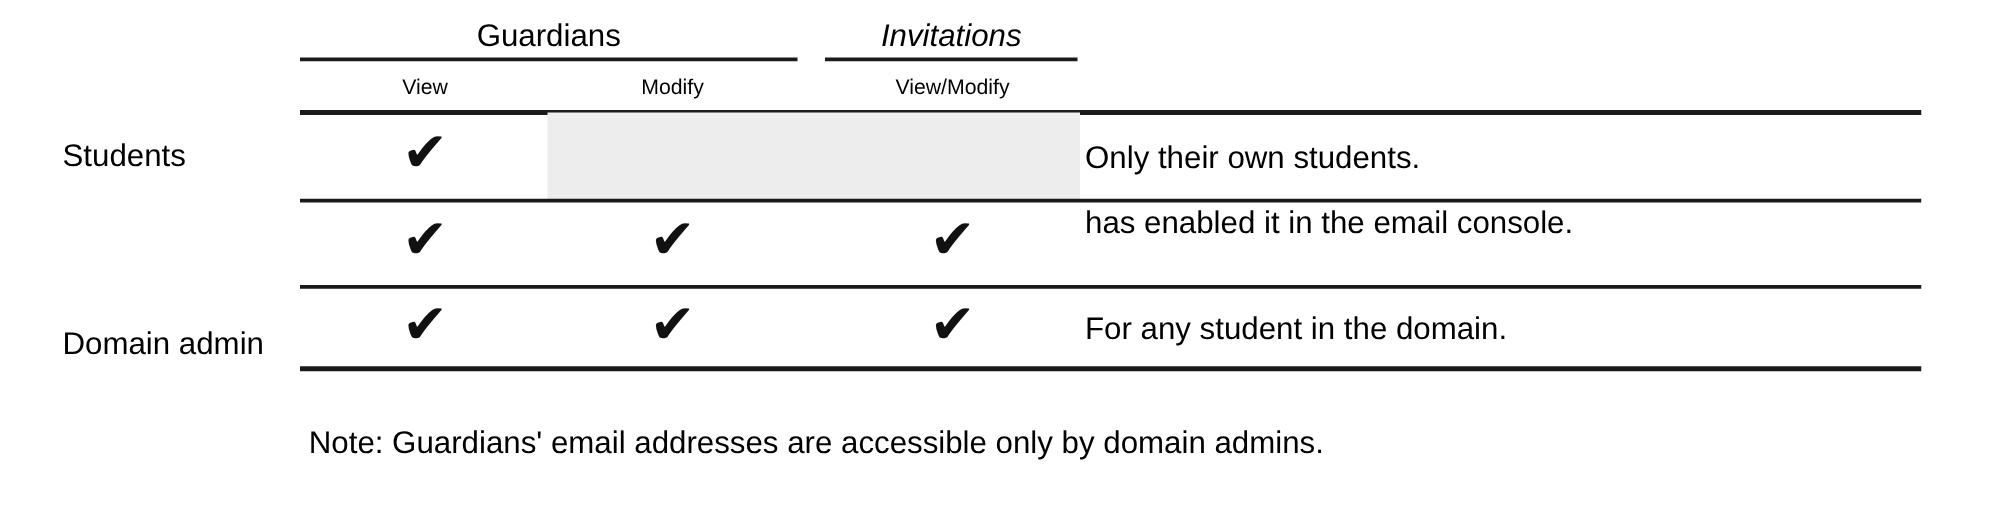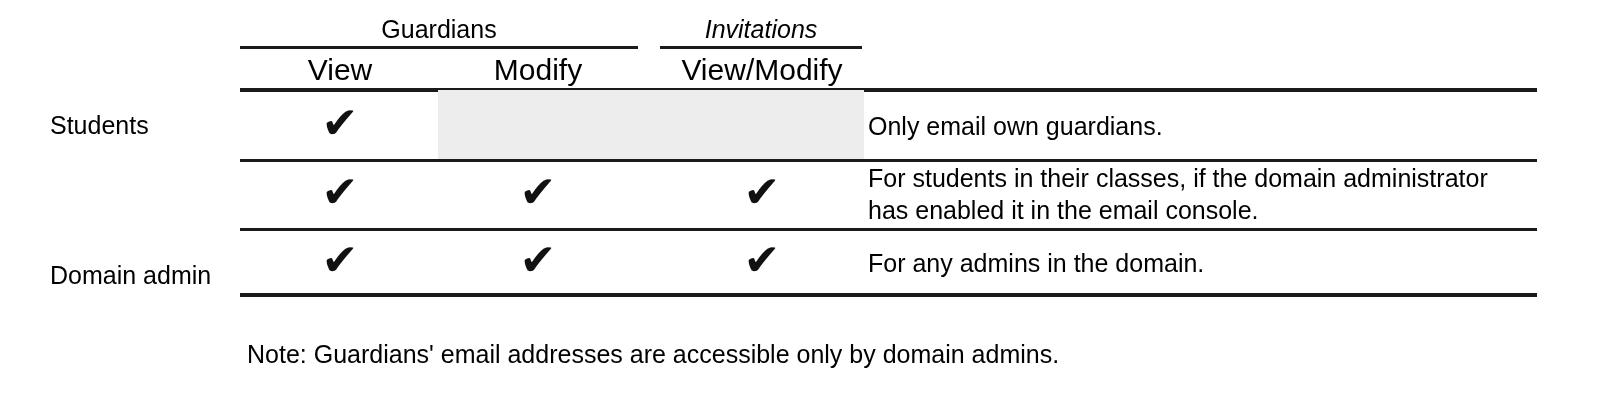--- a/index.html
+++ b/index.html
@@ -42,21 +42,21 @@
   }
   #group-guardians   { left: 240px; width: 398px; }
   #group-invitations { left: 660px; width: 202px; font-style: italic; }
 
   
   .sub-head {
     position: absolute;
     top: 55px;
     height: 30px;
     line-height: 30px;
-    font-size: 30px;
+    font-size: 17px;
     text-align: center;
     white-space: nowrap;
   }
   #sub-view        { left: 255px; width: 170px; }
   #sub-modify      { left: 453px; width: 170px; }
   #sub-viewmodify  { left: 662px; width: 200px; }
 
   
   .shaded-cell {
     position: absolute;
@@ -142,40 +142,39 @@
 
   <div class="rule rule-thick" style="left:240px; top:88px; width:1297px;"></div>
 
   <div class="shaded-cell"></div>
 
   <div class="row-label" id="row-label-0">Students</div>
   <div class="check col-view check-r0">✔</div>
   <div class="check col-modify check-r0"></div>
   <div class="check col-viewmodify check-r0"></div>
   <div class="note-cell" id="note-0">
-    <span class="note-line">Only email own guardians.</span>
+    <span class="note-line">Only their own students.</span>
   </div>
 
   <div class="rule rule-thin" style="left:240px; top:159px; width:1297px;"></div>
 
   <div class="check col-view check-r1">✔</div>
   <div class="check col-modify check-r1">✔</div>
   <div class="check col-viewmodify check-r1">✔</div>
   <div class="note-cell" id="note-1">
-    <span class="note-line">For students in their classes, if the domain administrator</span>
     <span class="note-line">has enabled it in the email console.</span>
   </div>
 
   <div class="rule rule-thin" style="left:240px; top:228px; width:1297px;"></div>
 
   <div class="row-label" id="row-label-2">Domain admin</div>
   <div class="check col-view check-r2">✔</div>
   <div class="check col-modify check-r2">✔</div>
   <div class="check col-viewmodify check-r2">✔</div>
   <div class="note-cell" id="note-2">
-    <span class="note-line">For any admins in the domain.</span>
+    <span class="note-line">For any student in the domain.</span>
   </div>
 
   <div class="rule rule-thick" style="left:240px; top:293px; width:1297px;"></div>
 
   <div class="footnote">Note: Guardians' email addresses are accessible only by domain admins.</div>
 
 </div>
 
 </body></html>

